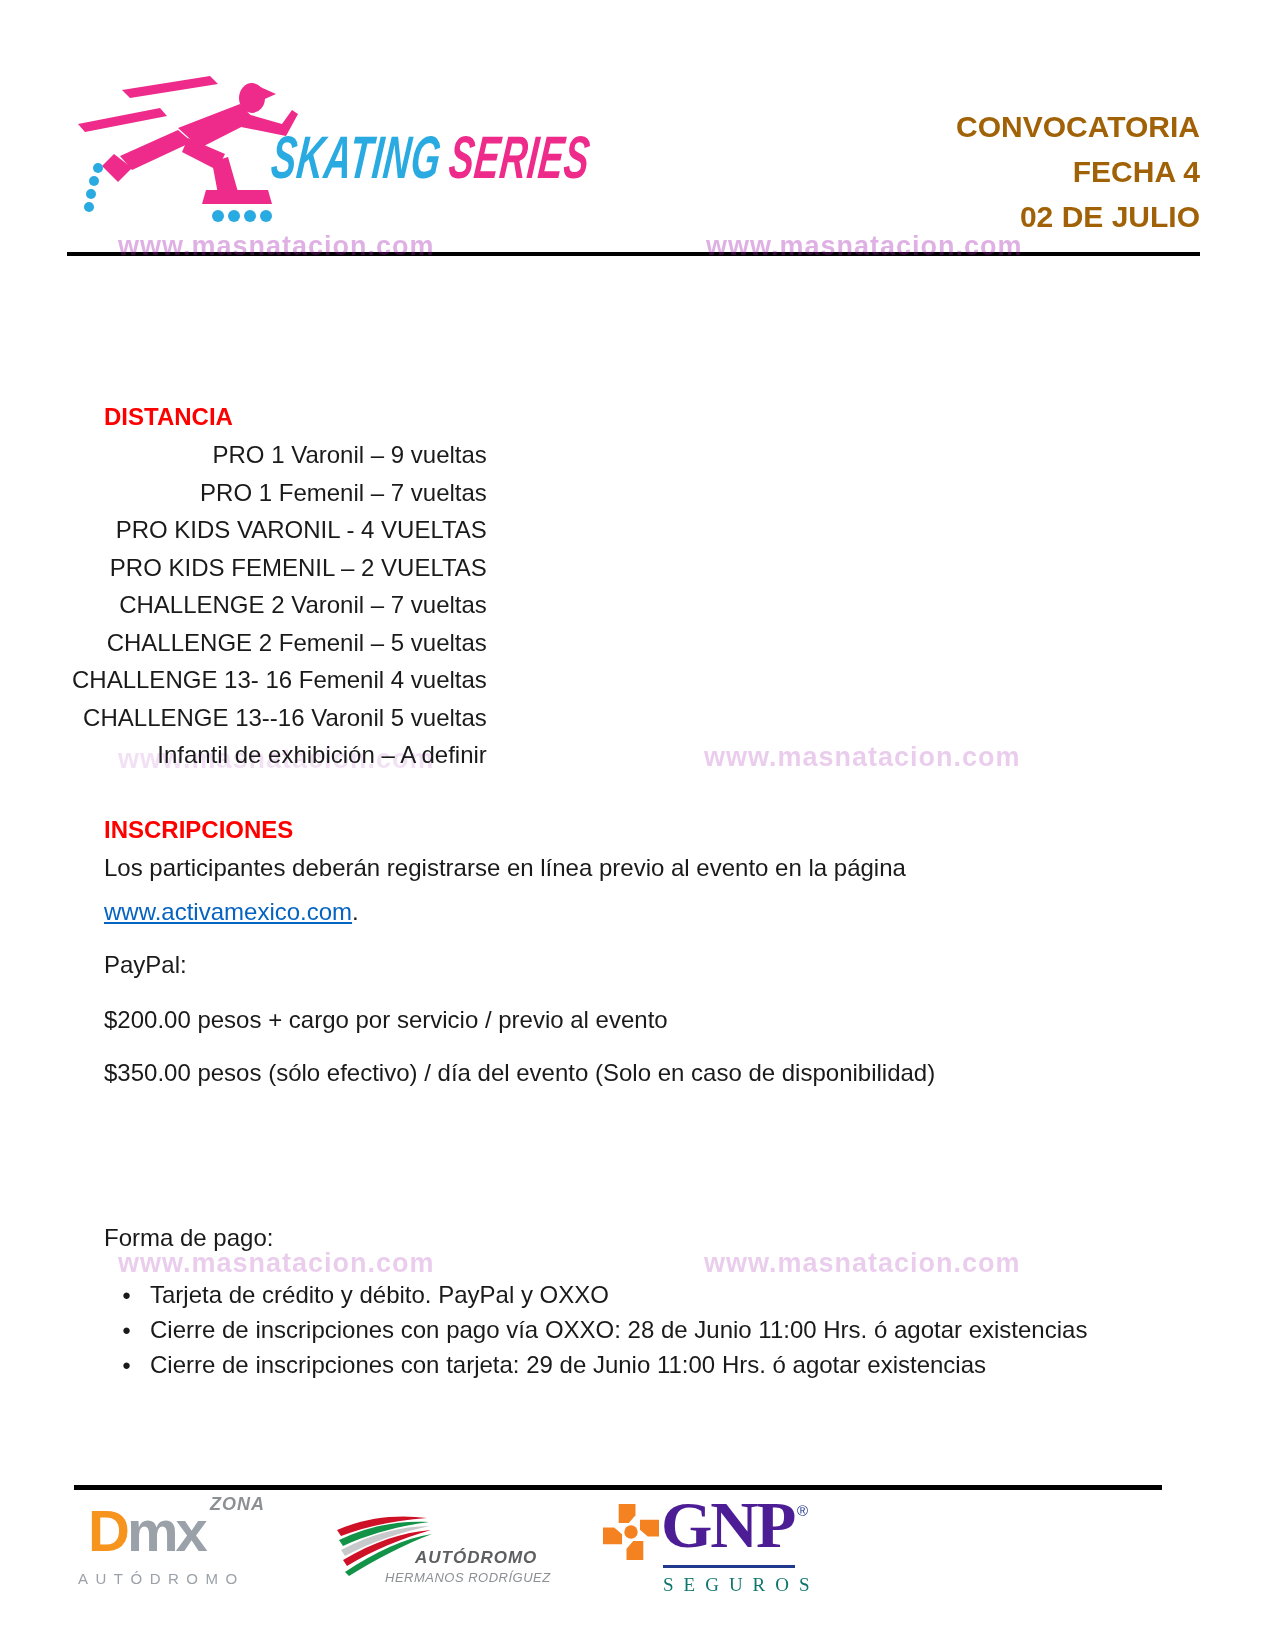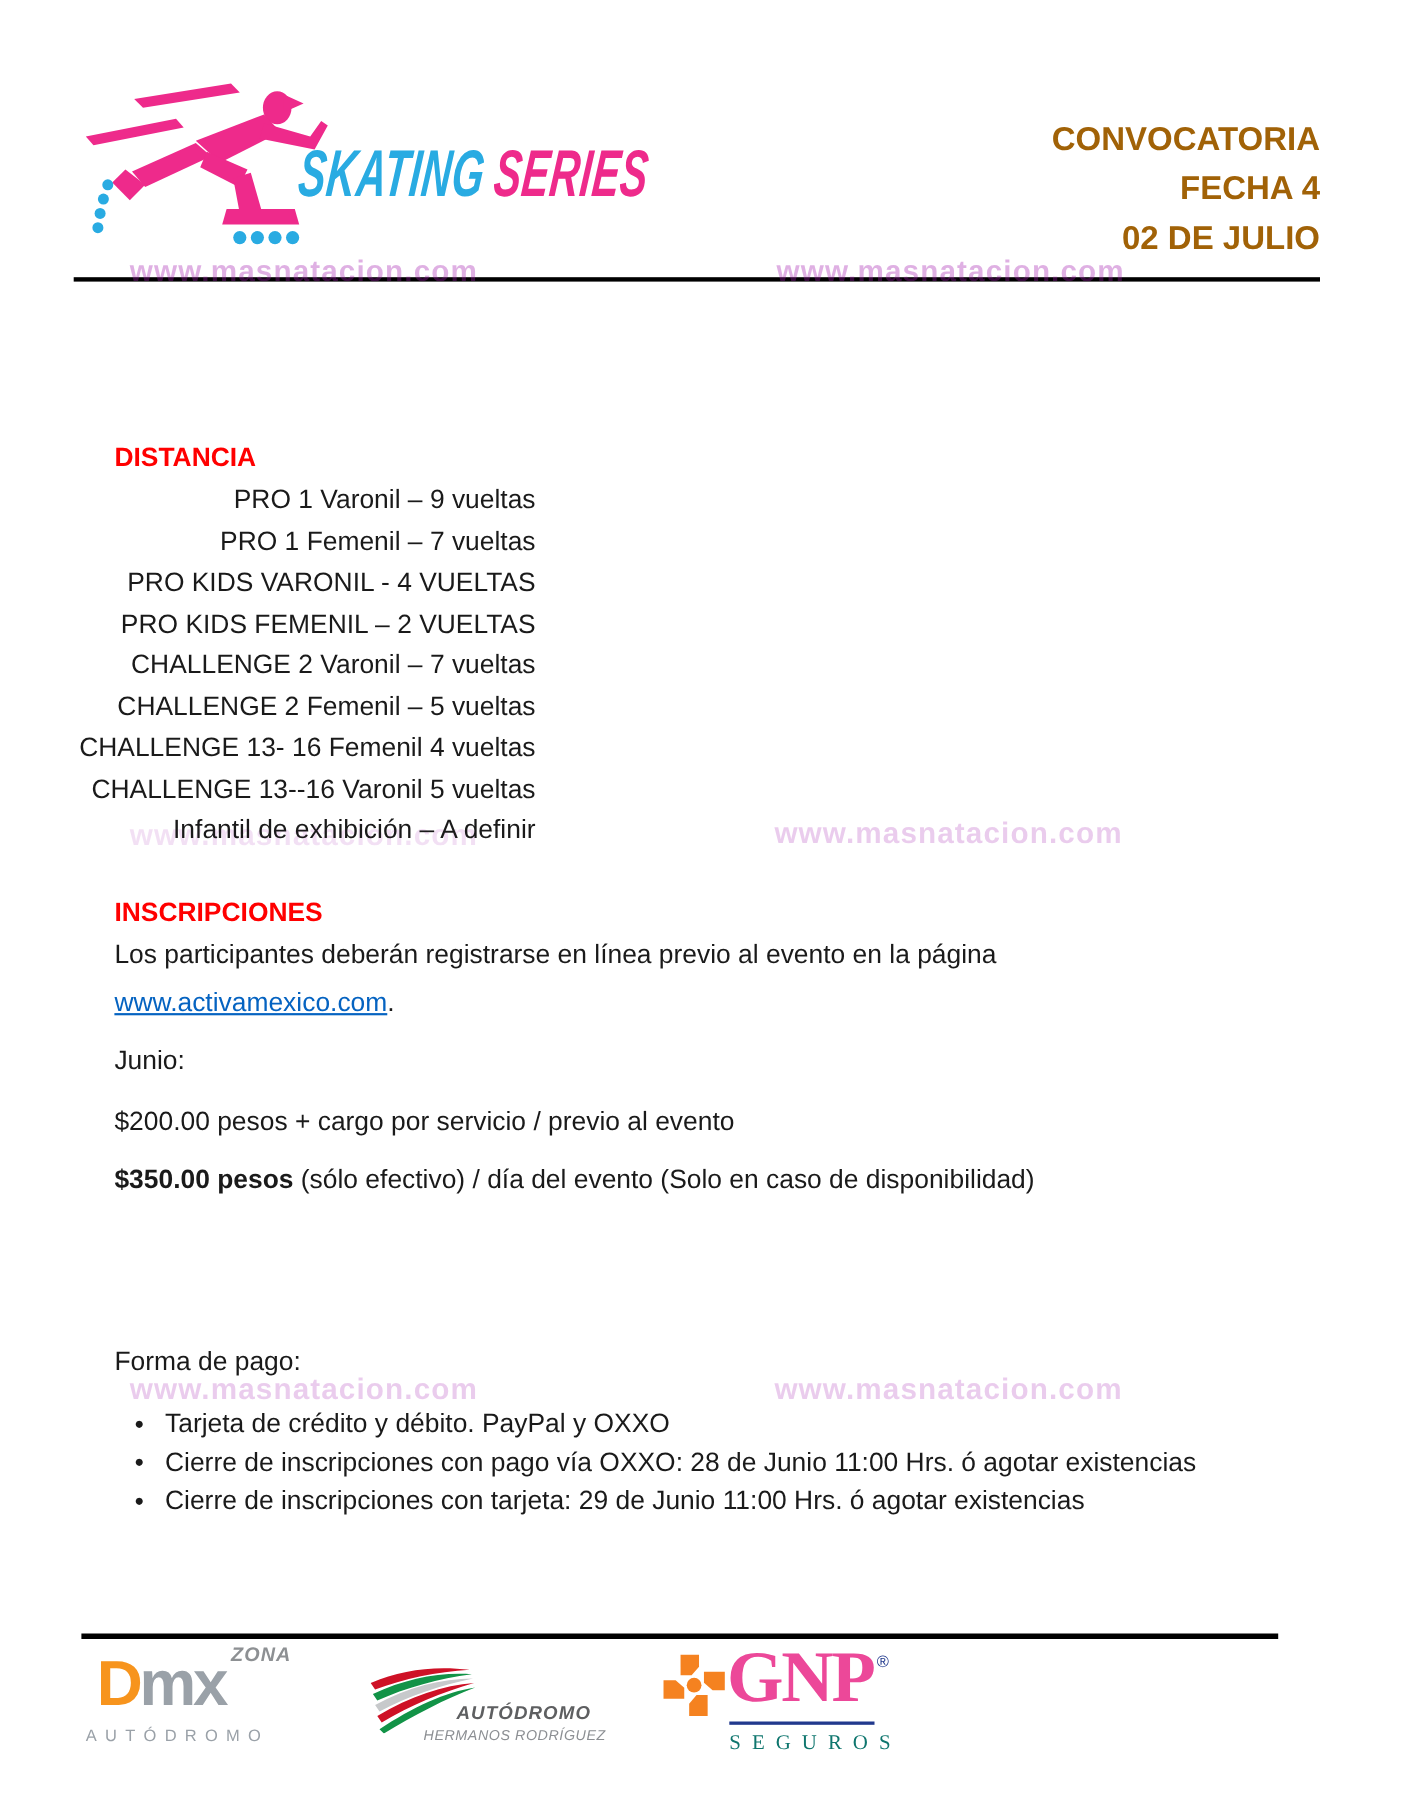--- a/index.html
+++ b/index.html
@@ -26,38 +26,38 @@
   .wm{
     position:absolute;font-size:27px;font-weight:700;letter-spacing:1px;color:#a21caf;
     white-space:nowrap;pointer-events:none;
   }
   .wm-strong{opacity:0.34;}
   .wm-light{opacity:0.22;}
   .wm-faint{opacity:0.13;}
   
   .line{position:absolute;left:72px;font-size:24px;line-height:38px;white-space:nowrap;margin-left:32px;}
   .red-head{color:#FF0000;font-weight:700;}
-  .bold{font-weight:700;}
+  .bold{font-weight:400;}
   .dist-list{position:absolute;left:72px;top:436px;font-size:24px;line-height:37.5px;text-align:right;}
   .dist-item{white-space:nowrap;}
   a.doc-link{color:#0563C1;text-decoration:underline;cursor:pointer;}
   .bullet-row{position:absolute;left:122px;display:flex;align-items:flex-start;font-size:24px;line-height:35px;white-space:nowrap;}
   .bullet-dot{width:28px;font-size:15px;line-height:35px;}
   
   .sponsor{position:absolute;}
   .dmx-zona{position:absolute;left:132px;top:0;font-size:18px;font-style:italic;font-weight:700;color:#8d9093;letter-spacing:1px;}
   .dmx-word{position:absolute;left:10px;top:6px;font-size:58px;line-height:62px;font-weight:800;letter-spacing:-3px;}
   .dmx-d{color:#F7941D;}
   .dmx-mx{color:#9aa1a8;}
   .dmx-auto{position:absolute;left:0;top:76px;font-size:15px;color:#9aa1a8;letter-spacing:7.5px;white-space:nowrap;}
   .ahr-name{position:absolute;left:80px;top:56px;font-size:17px;font-weight:700;font-style:italic;color:#5e5f61;letter-spacing:1px;}
   .ahr-sub{position:absolute;left:50px;top:78px;font-size:13px;font-style:italic;color:#8c8f93;letter-spacing:0.5px;}
   .gnp-name{
     position:absolute;left:86px;top:0;font-family:"Liberation Serif",serif;font-weight:700;
-    font-size:66px;line-height:66px;letter-spacing:-2px;color:#ec4899;
+    font-size:66px;line-height:66px;letter-spacing:-2px;color:#4c1d95;
   }
   .gnp-reg{position:absolute;left:222px;top:10px;font-size:15px;color:#21398D;}
   .gnp-underline{position:absolute;left:88px;top:73px;width:132px;height:3px;background:#21398D;}
   .gnp-seguros{position:absolute;left:88px;top:82px;font-family:"Liberation Serif",serif;font-size:19px;letter-spacing:10px;color:#0f766e;white-space:nowrap;}
 </style>
 </head>
 <body>
 
 <div class="page">
 
@@ -126,21 +126,21 @@
     <div class="dist-item">CHALLENGE 13- 16 Femenil 4 vueltas</div>
     <div class="dist-item">CHALLENGE 13--16 Varonil 5 vueltas</div>
     <div class="dist-item">Infantil de exhibición – A definir</div>
   </div>
 
   <div class="line red-head" style="top:811px;">INSCRIPCIONES</div>
   <div class="line" style="top:849px;">Los participantes deberán registrarse en línea previo al evento en la página</div>
   <div class="line" style="top:893px;">
     <a class="doc-link" href="#">www.activamexico.com</a><span>.</span>
   </div>
-  <div class="line" style="top:946px;">Junio:</div>
+  <div class="line" style="top:946px;">PayPal:</div>
   <div class="line" style="top:1001px;">$200.00 pesos + cargo por servicio / previo al evento</div>
   <div class="line" style="top:1054px;">
     <span class="bold">$350.00 pesos</span><span> (sólo efectivo) / día del evento (Solo en caso de disponibilidad)</span>
   </div>
   <div class="line" style="top:1219px;">Forma de pago:</div>
 
   <div class="bullet-row" style="top:1277px;">
     <span class="bullet-dot">●</span>
     <span>Tarjeta de crédito y débito. PayPal y OXXO</span>
   </div>

